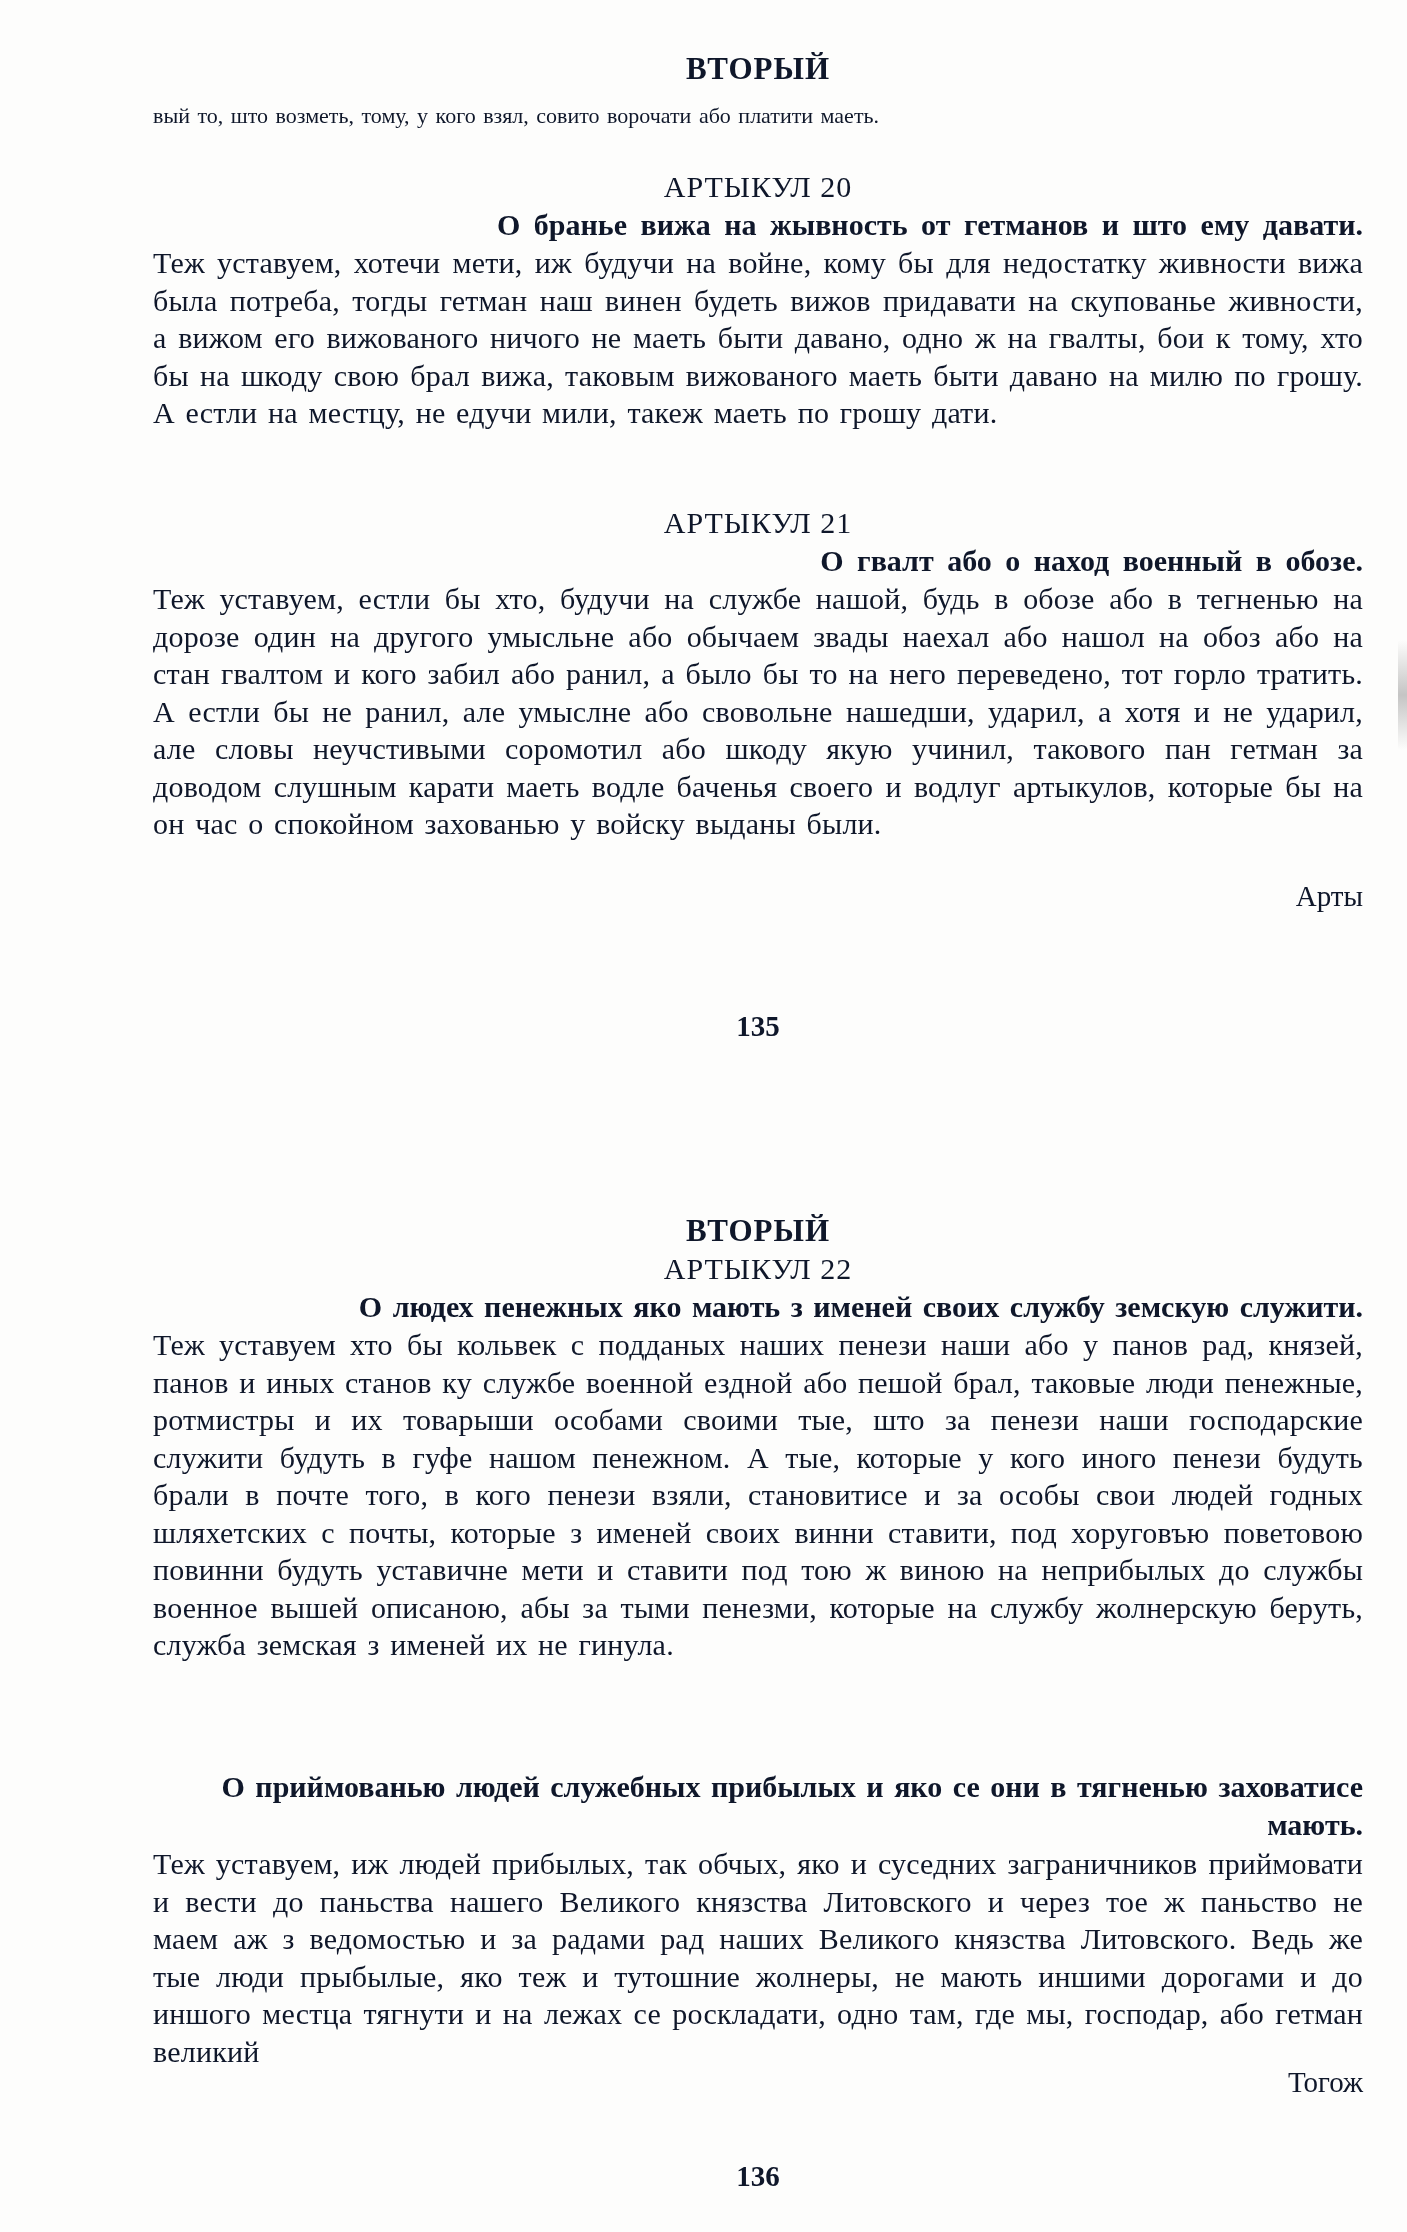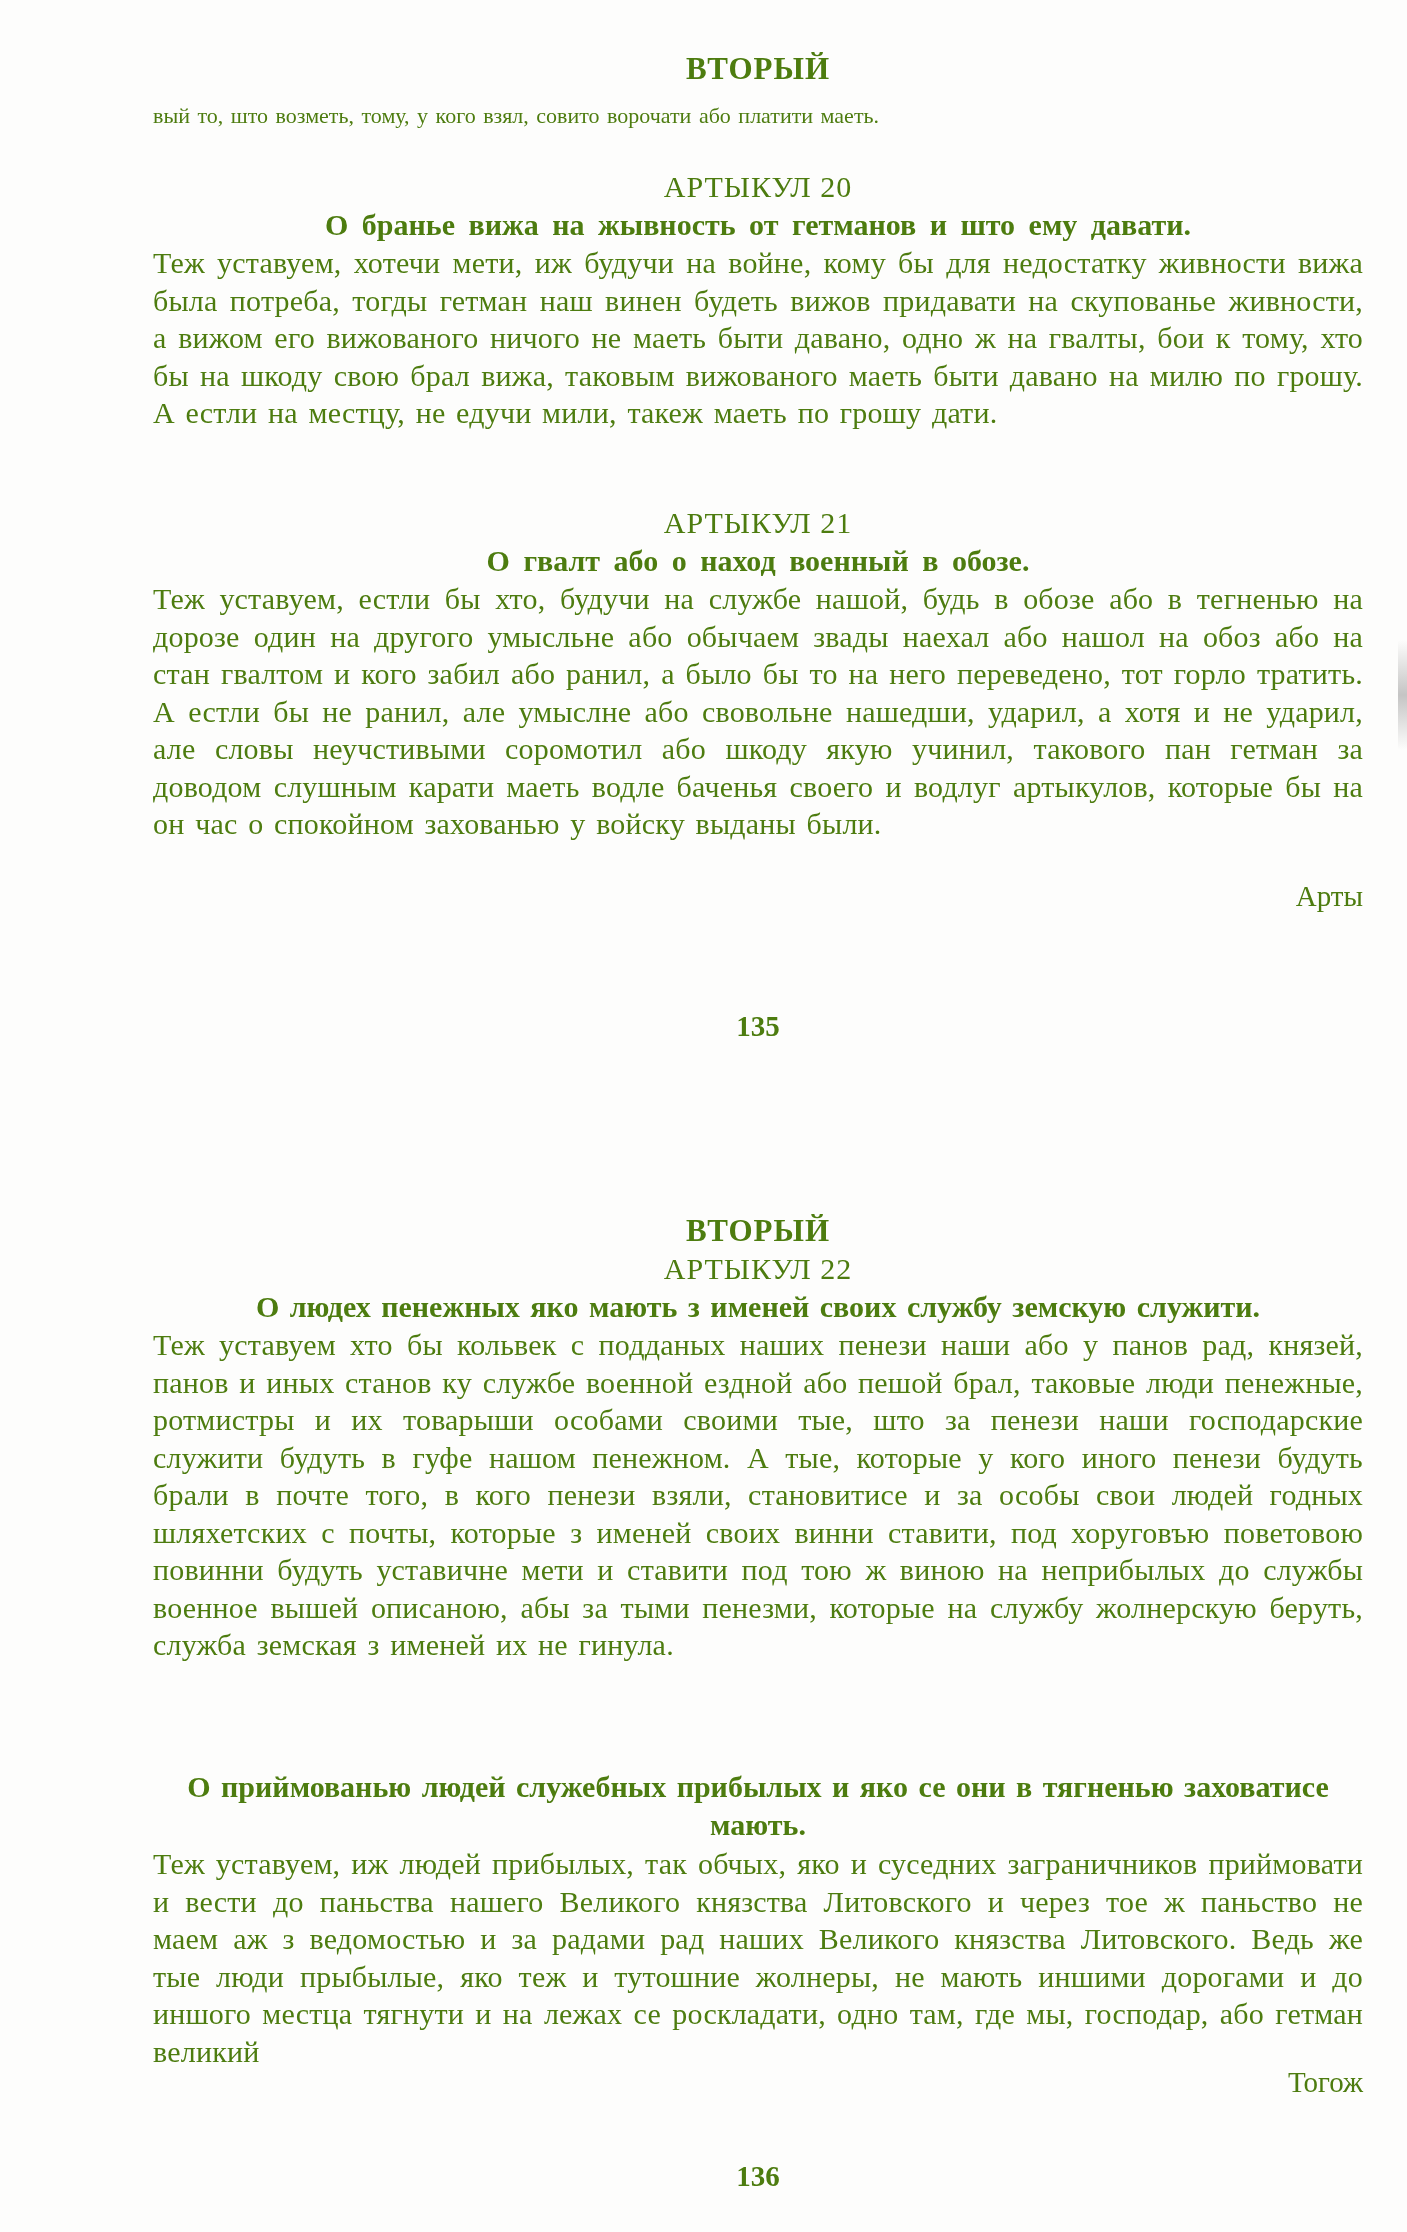--- a/index.html
+++ b/index.html
@@ -6,21 +6,21 @@
     margin: 0;
     padding: 0;
     background: #e8e8e8;
   }
   .doc {
     position: relative;
     width: 1407px;
     height: 2232px;
     background: #fdfdfc;
     font-family: "Liberation Serif", "DejaVu Serif", serif;
-    color: #4d7c0f;
+    color: #0f172a;
     overflow: hidden;
   }
   .block {
     position: absolute;
     left: 153px;
     width: 1210px;
   }
   .running-header {
     font-size: 31px;
     font-weight: bold;
@@ -37,21 +37,21 @@
   .art-heading {
     font-size: 30px;
     font-weight: normal;
     text-align: center;
     letter-spacing: 1px;
     line-height: 38px;
   }
   .art-subtitle {
     font-size: 30px;
     font-weight: bold;
-    text-align: center;
+    text-align: right;
     word-spacing: 6px;
     line-height: 38px;
   }
   .body-text {
     font-size: 30px;
     line-height: 37.5px;
     text-align: justify;
     word-spacing: 3px;
     letter-spacing: 0.2px;
   }

